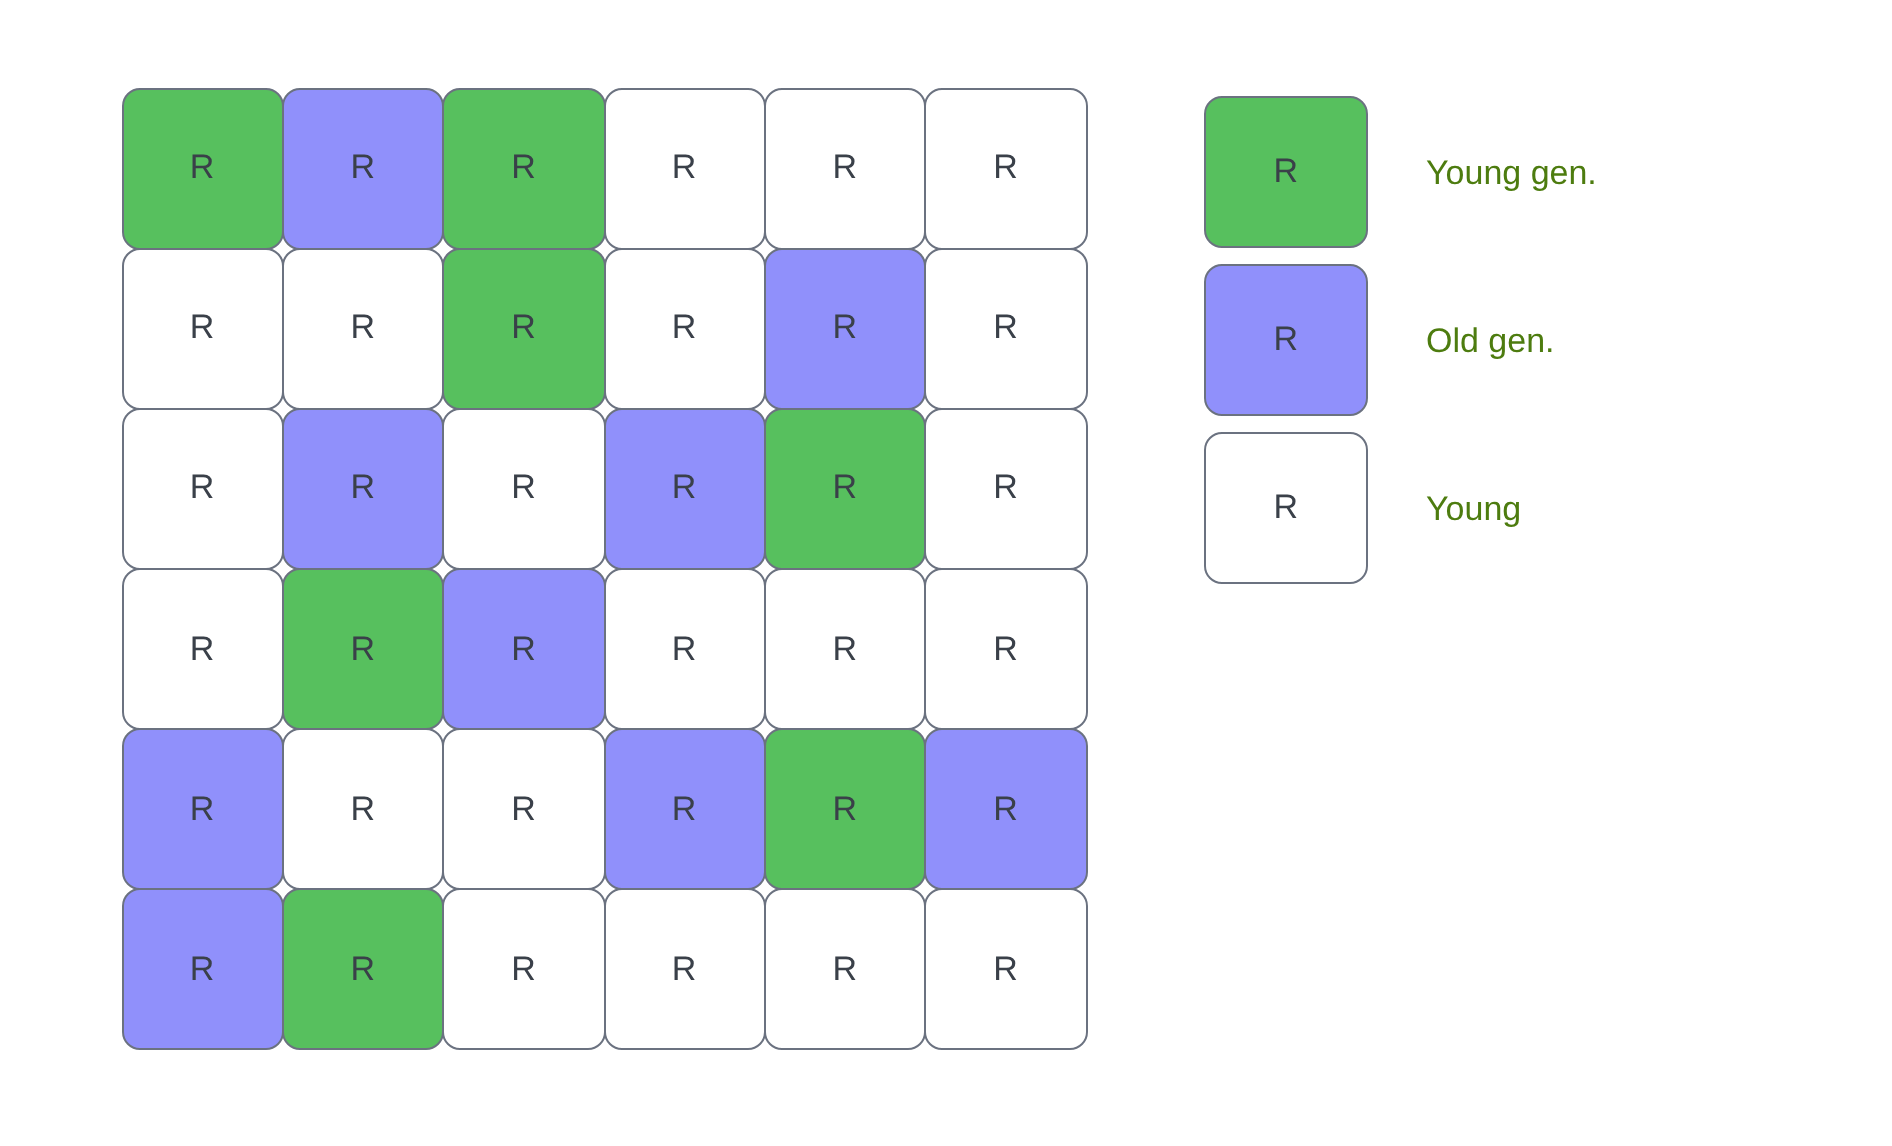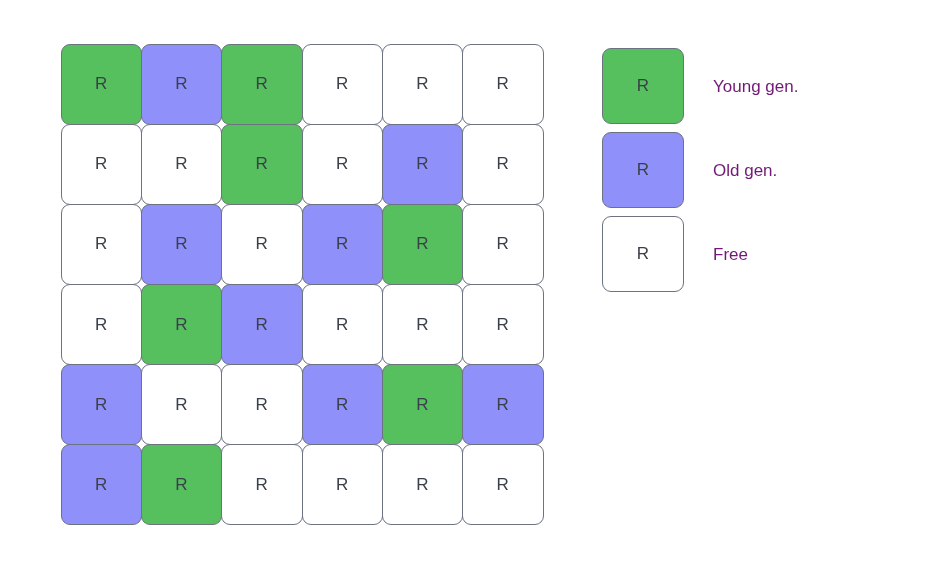--- a/index.html
+++ b/index.html
@@ -83,21 +83,21 @@
     font-size: 17px;
     color: #3a4049;
     line-height: 1;
     letter-spacing: 0.2px;
     user-select: none;
     margin-bottom: 1px;
   }
   .legend-text {
     margin-left: 29px;
     font-size: 17px;
-    color: #701a75;
+    color: #4d7c0f;
     white-space: nowrap;
     line-height: 1;
   }
 </style>
 </head>
 <body>
 
 <div id="heap-grid">
     <div class="cell young">
       <span class="cell-label">R</span>
@@ -219,15 +219,15 @@
     <div class="legend-row">
       <div class="legend-swatch old">
         <span class="legend-swatch-label">R</span>
       </div>
       <span class="legend-text">Old gen.</span>
     </div>
     <div class="legend-row">
       <div class="legend-swatch free">
         <span class="legend-swatch-label">R</span>
       </div>
-      <span class="legend-text">Free</span>
+      <span class="legend-text">Young</span>
     </div>
   </div>
 
 </body></html>

